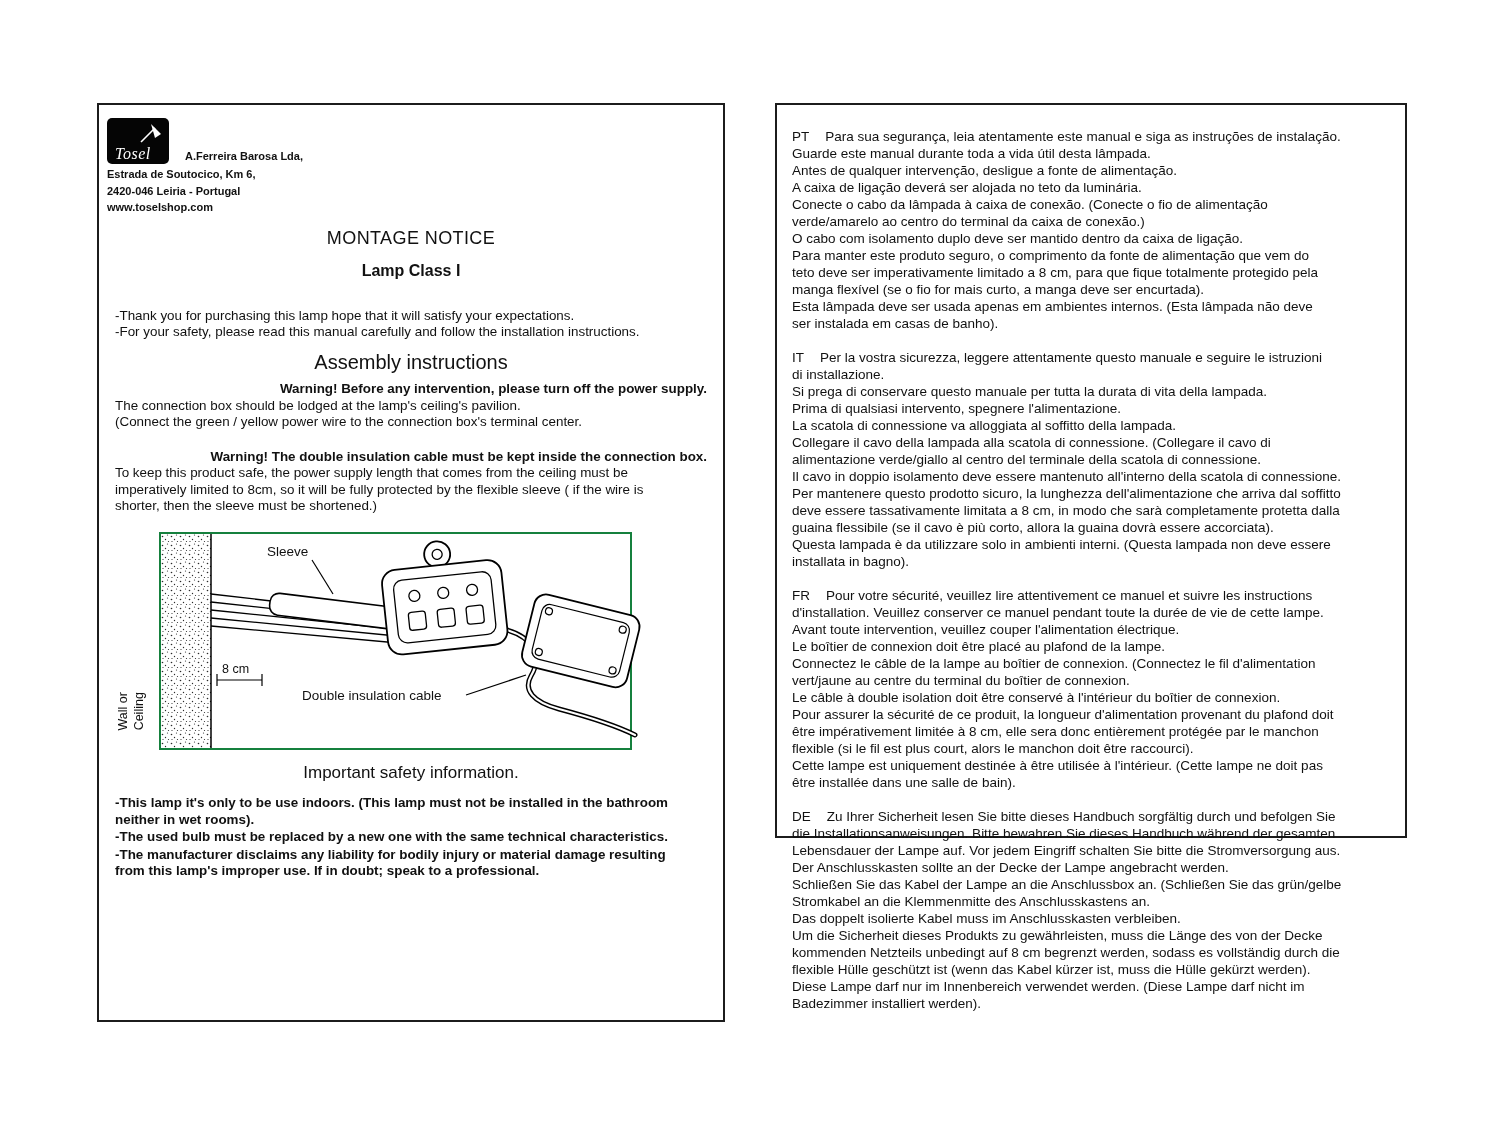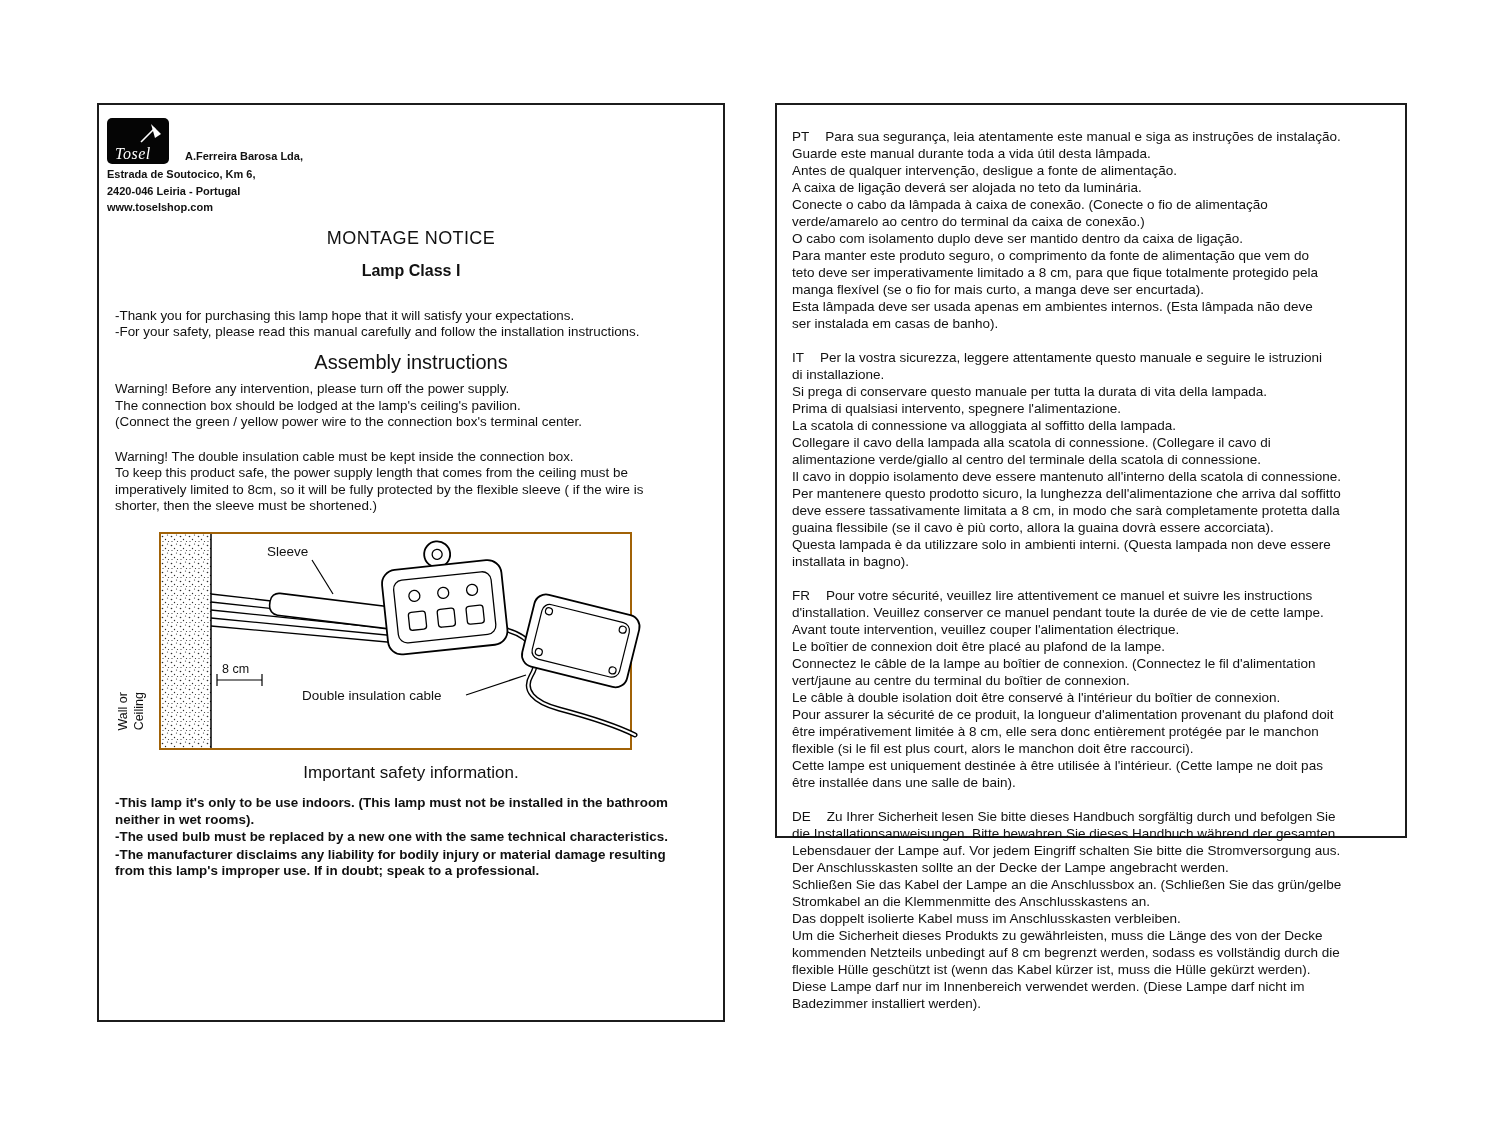--- a/index.html
+++ b/index.html
@@ -15,27 +15,27 @@
   .logo { width:62px; height:46px; background:#050505; border-radius:5px; position:relative; flex:0 0 auto; }
   .logo-text { position:absolute; left:8px; bottom:2px; color:#fff; font-family:"Liberation Serif","DejaVu Serif",serif; font-style:italic; font-size:16px; letter-spacing:0.5px; }
   .lamp-icon { position:absolute; right:5px; top:4px; }
   .addr { font-size:11px; line-height:16.5px;font-weight:bold; }
   .addr-block { margin-left:-8px; margin-top:2px; }
 
   .doc-title { text-align:center; font-size:18px; letter-spacing:0.4px; margin-top:14px; }
   .doc-subtitle { text-align:center; font-size:16px; font-weight:bold; margin-top:17px; }
   .intro { margin-top:28px; }
   .heading2 { text-align:center; font-size:20px; margin-top:13px; }
-  .warn { font-weight:normal; margin-top:11px; }
+  .warn { font-weight:bold; margin-top:11px;text-align:right; }
   .block { margin-top:0; }
   .preline { white-space:pre-line; }
 
   
   .diagram-row { position:relative; margin-top:17px; padding-left:44px; }
-  .diagram-box { width:473px; height:218px; border:2px solid #a16207; background:#fff; }
+  .diagram-box { width:473px; height:218px; border:2px solid #15803d; background:#fff; }
   .wall-label { position:absolute; left:-14px; bottom:22px; width:60px; font-size:12.5px; line-height:1.3; text-align:center; transform:rotate(-90deg); }
 
   .safety-head { text-align:center; font-size:17px; margin-top:15px; }
   .safety { margin-top:14px;font-weight:bold; }
   .safety > div { margin-bottom:1px; }
 
   
   .lang-section { white-space:pre-line; margin-bottom:17px; }
   .lang-code { margin-right:16px; }
 </style>

